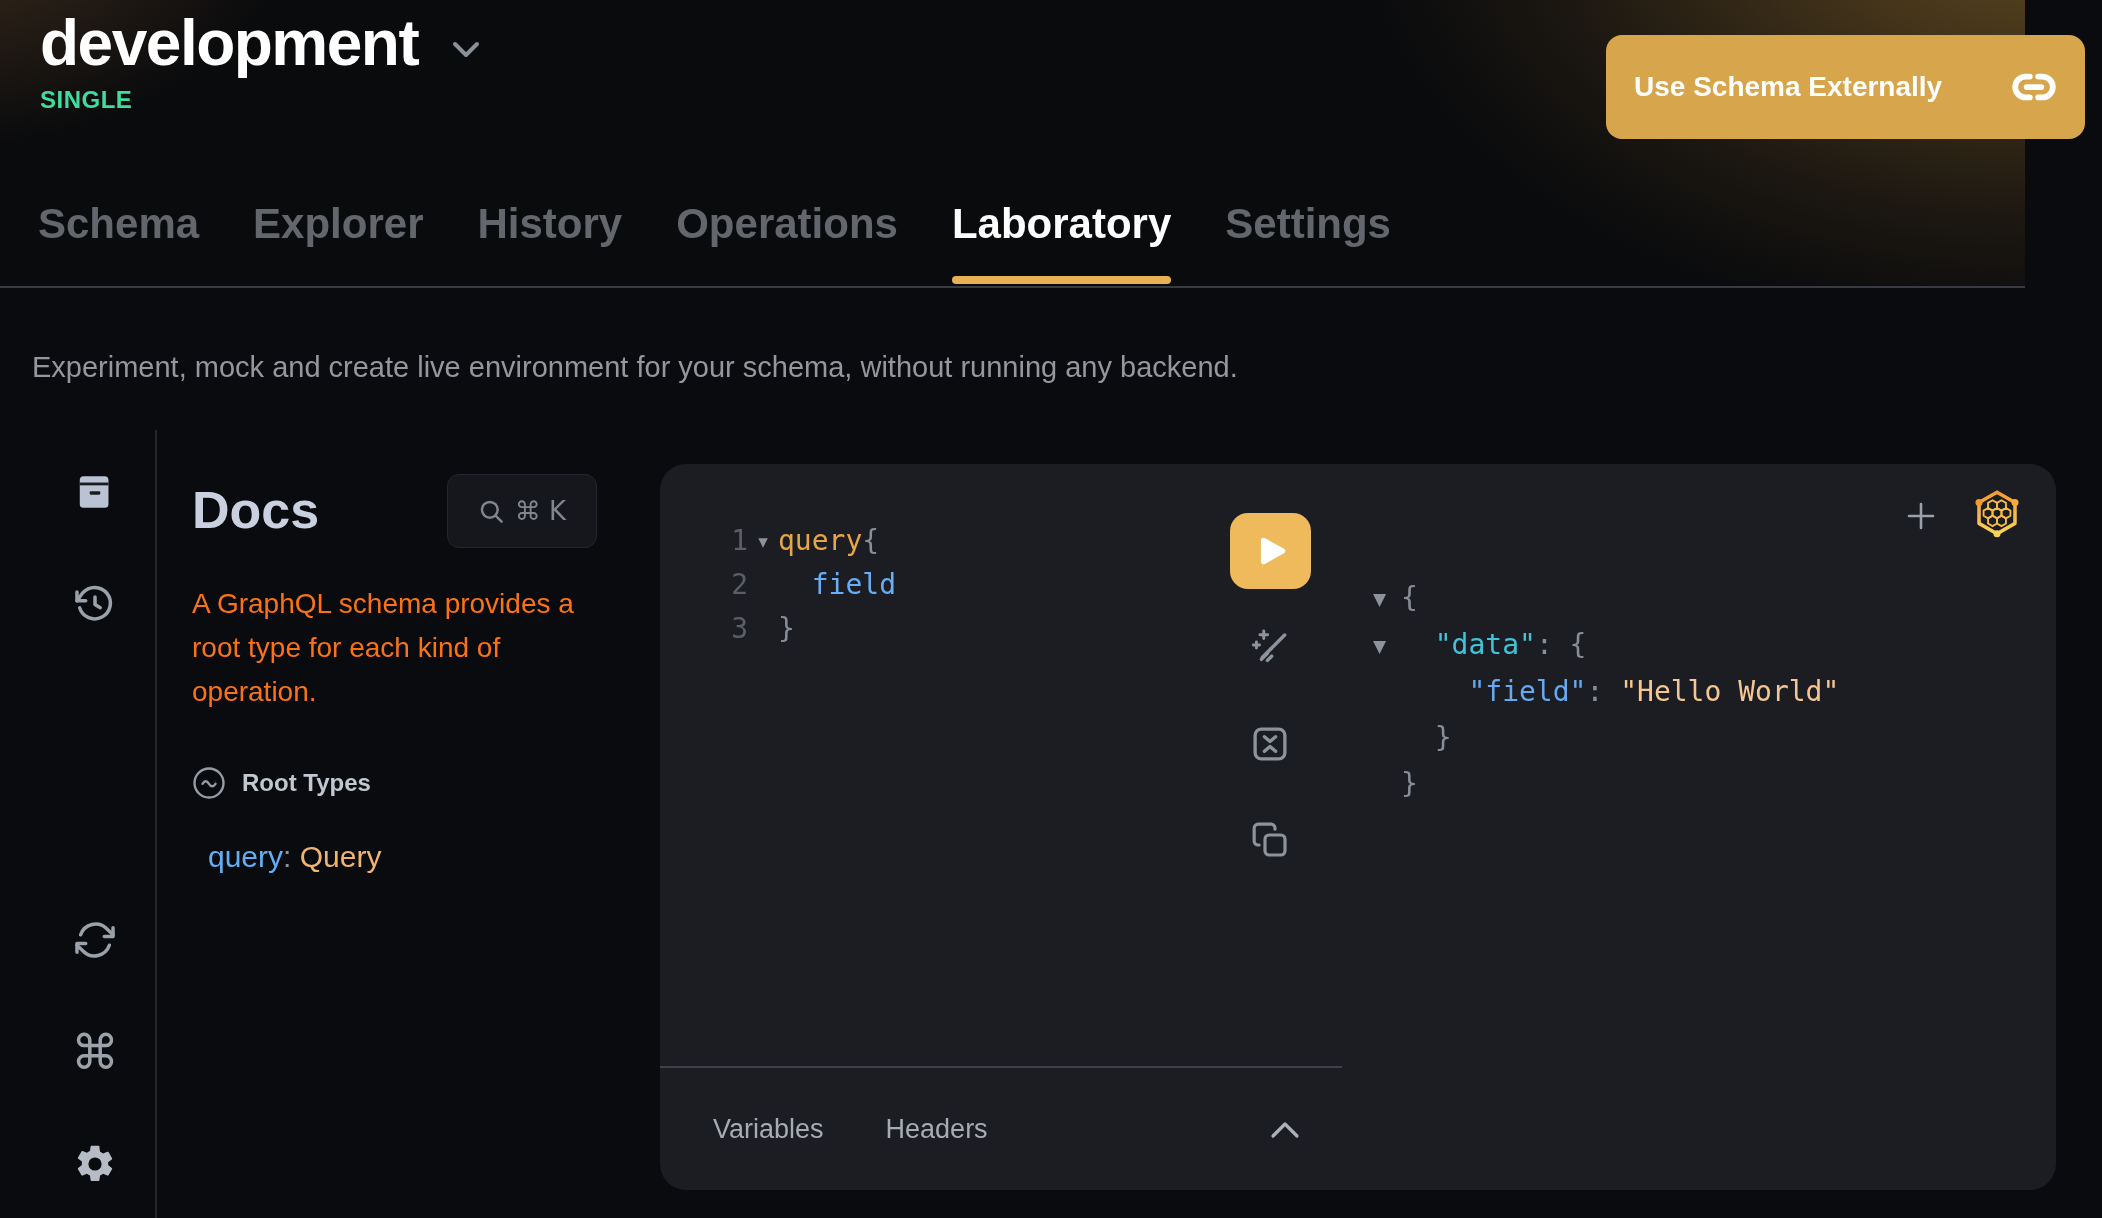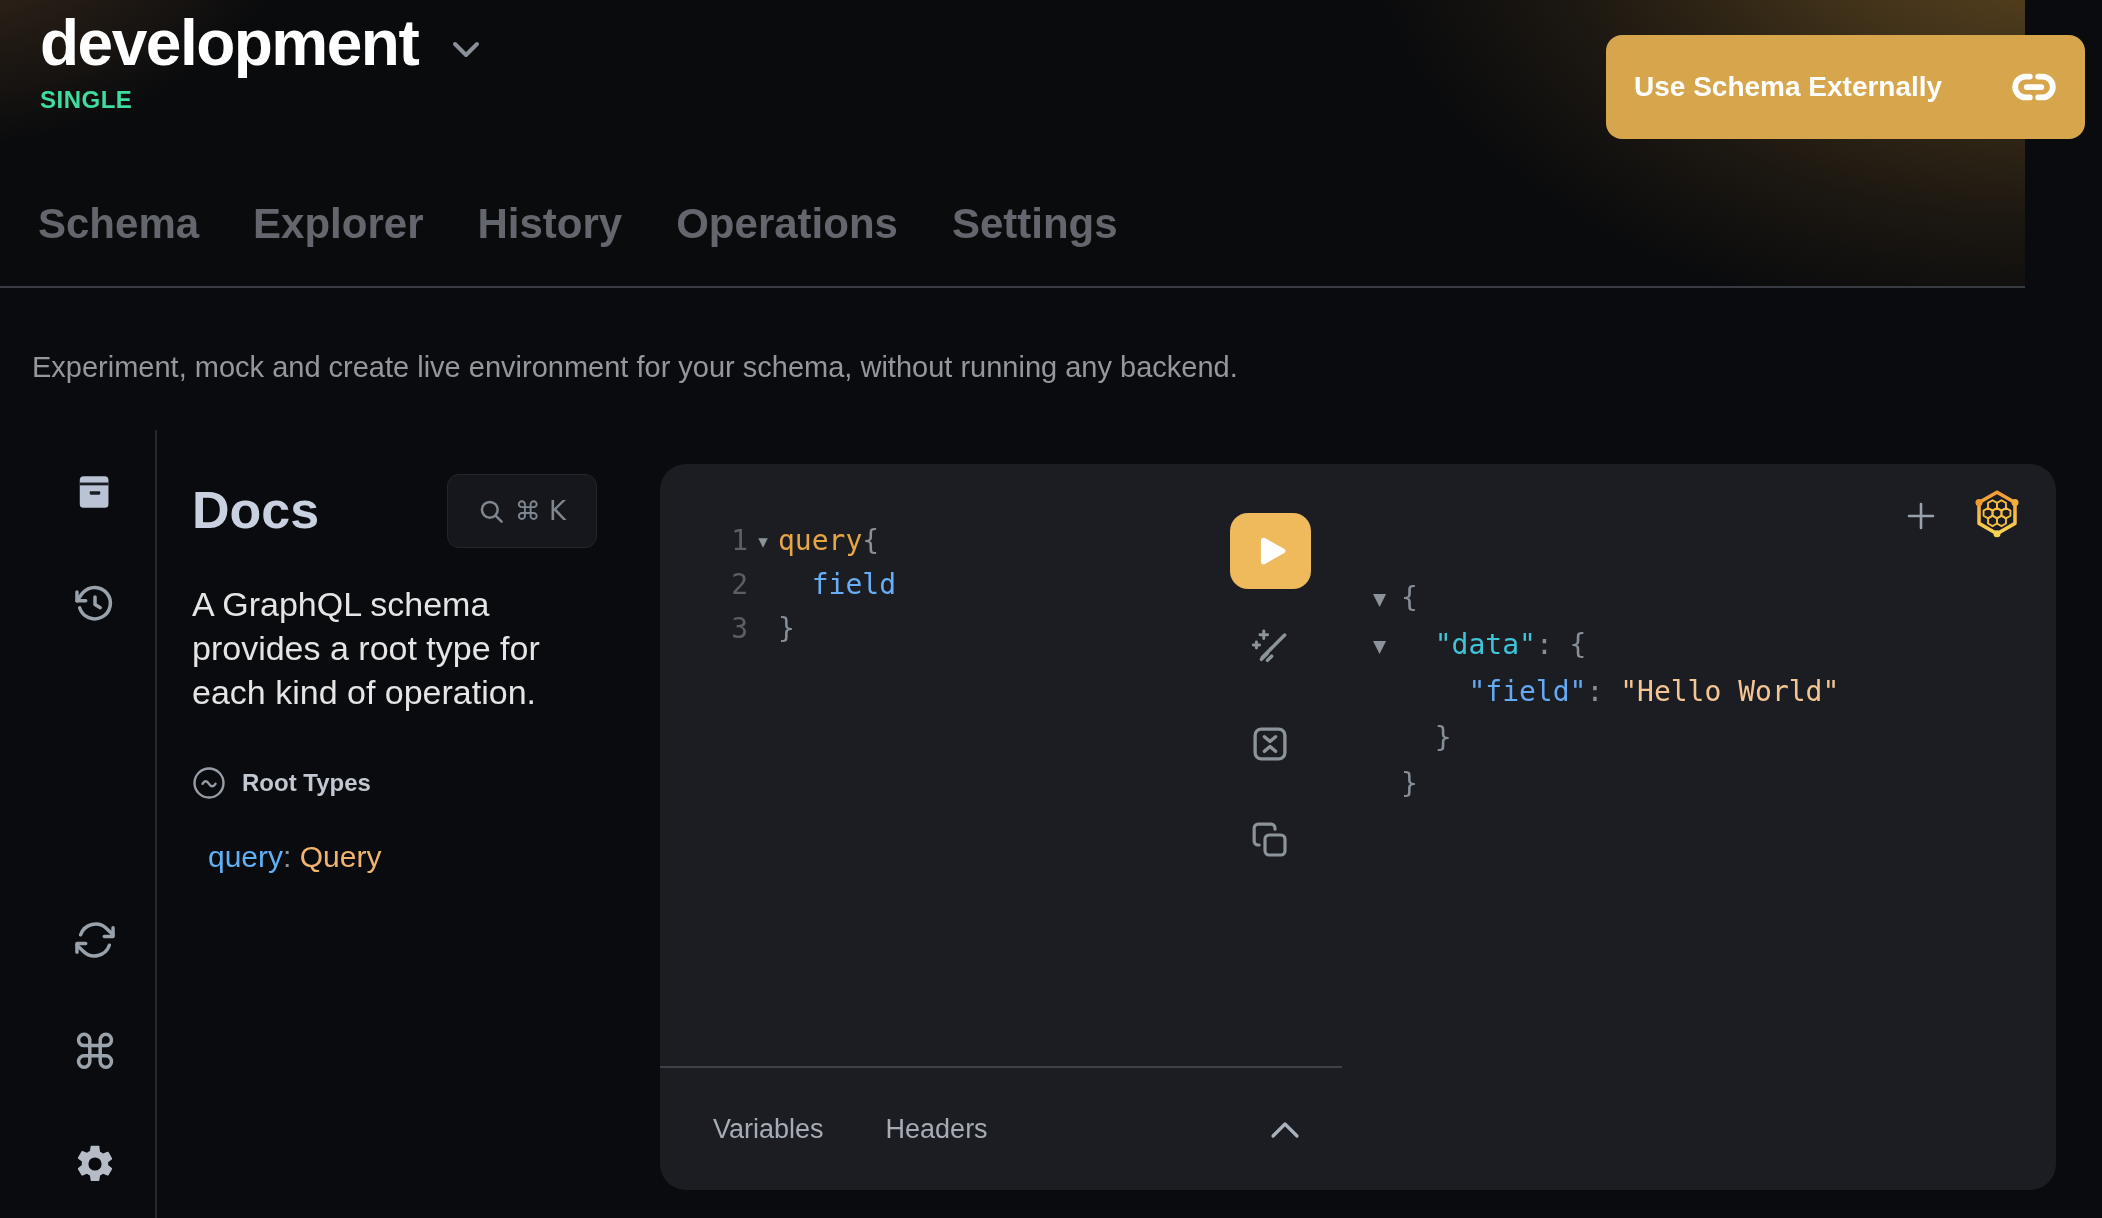--- a/index.html
+++ b/index.html
@@ -73,21 +73,21 @@
   .docs-head { display:flex; justify-content:space-between; align-items:flex-start; }
   .docs-title { font-size:52px; font-weight:700; color:#c9d1e0; line-height:76px; }
   .docs-search {
     width:150px; height:74px; margin-top:2px;
     background:#15171c; border:1px solid #23262c; border-radius:12px;
     display:flex; align-items:center; justify-content:center; gap:10px;
     cursor:pointer; color:#80868f;
   }
   .docs-search-label { font-size:26px; color:#80868f; font-family:"DejaVu Sans", sans-serif; }
   .docs-desc {
-    margin-top:34px; font-size:34px; line-height:44px; color:#e5e5e5; width:410px;
+    margin-top:34px; font-size:28px; line-height:44px; color:#f97316; width:410px;
   }
   .root-types-row { margin-top:52px; display:flex; align-items:center; gap:16px; }
   .root-types-label { font-size:24px; font-weight:700; color:#c2c8d1; }
   .docs-query-line { margin-top:40px; padding-left:16px; font-size:30px; }
   .dq-name { color:#5fb0f7; cursor:pointer; }
   .dq-sep  { color:#8d939b; }
   .dq-type { color:#f1b470; cursor:pointer; }
 
   
   .editor-panel {
@@ -159,20 +159,21 @@
         <path d="M15 14 h14" fill="none" stroke="#ffffff" stroke-width="5.5" stroke-linecap="round"></path>
       </svg>
     </span>
   </button>
 
   <div class="tabs">
     <div class="tab">Schema</div>
     <div class="tab">Explorer</div>
     <div class="tab">History</div>
     <div class="tab">Operations</div>
+    <div class="tab active">Laboratory</div>
     <div class="tab">Settings</div>
   </div>
 </div>
 
 <div class="subtitle">Experiment, mock and create live environment for your schema, without running any backend.</div>
 
 <div class="side-rail">
   <button class="rail-btn docs">
     <span>
       <svg width="42" height="42" viewBox="0 0 24 24">

